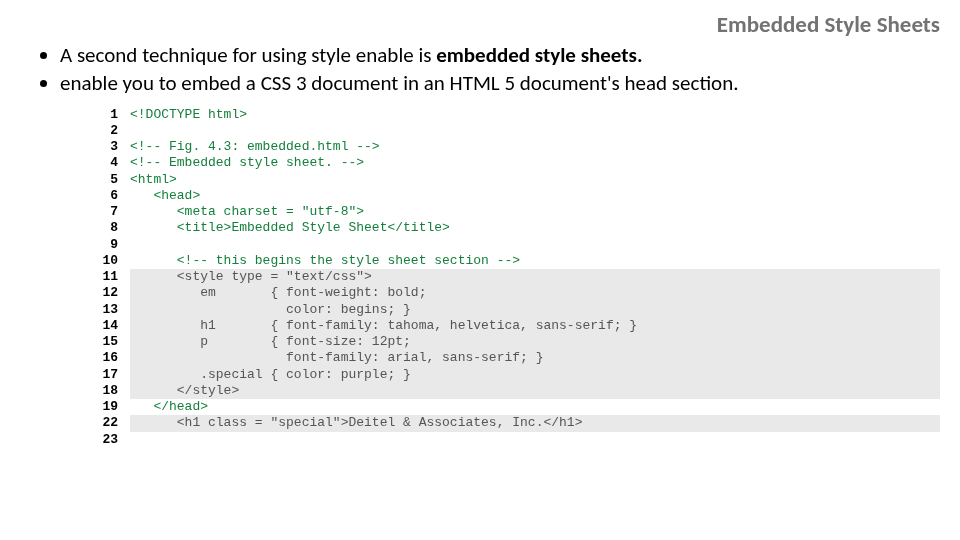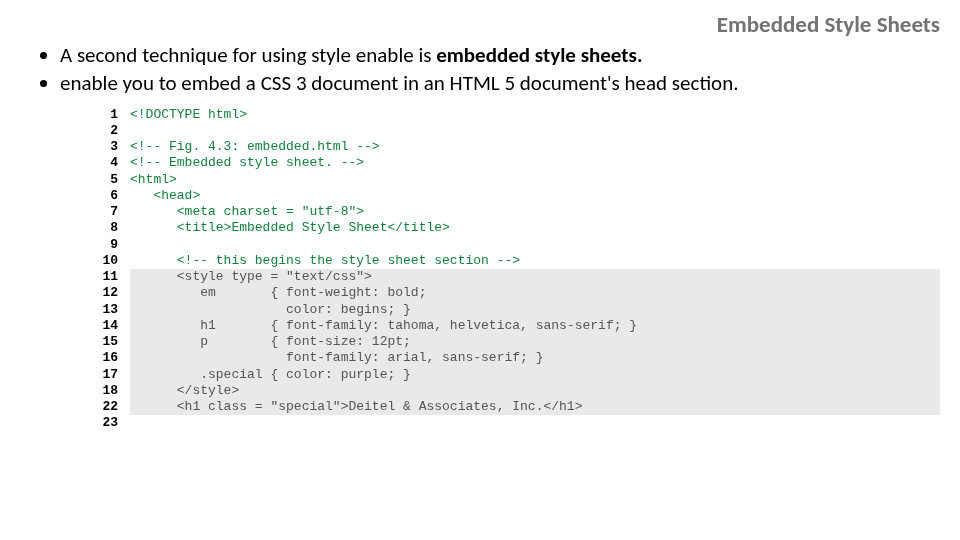--- a/index.html
+++ b/index.html
@@ -138,20 +138,24 @@
       <span class="code">                    font-family: arial, sans-serif; }</span>
     </div>
   <div class="row hl">
       <span class="ln">17</span>
       <span class="code">         .special { color: purple; }</span>
     </div>
   <div class="row hl">
       <span class="ln">18</span>
       <span class="code">      &lt;/style&gt;</span>
     </div>
+  <div class="row">
+      <span class="ln">19</span>
+      <span class="code">   &lt;/head&gt;</span>
+    </div>
   <div class="row hl">
       <span class="ln">22</span>
       <span class="code">      &lt;h1 class = "special"&gt;Deitel &amp; Associates, Inc.&lt;/h1&gt;</span>
     </div>
   <div class="row">
       <span class="ln">23</span>
       <span class="code"></span>
     </div>
 </div>
 

